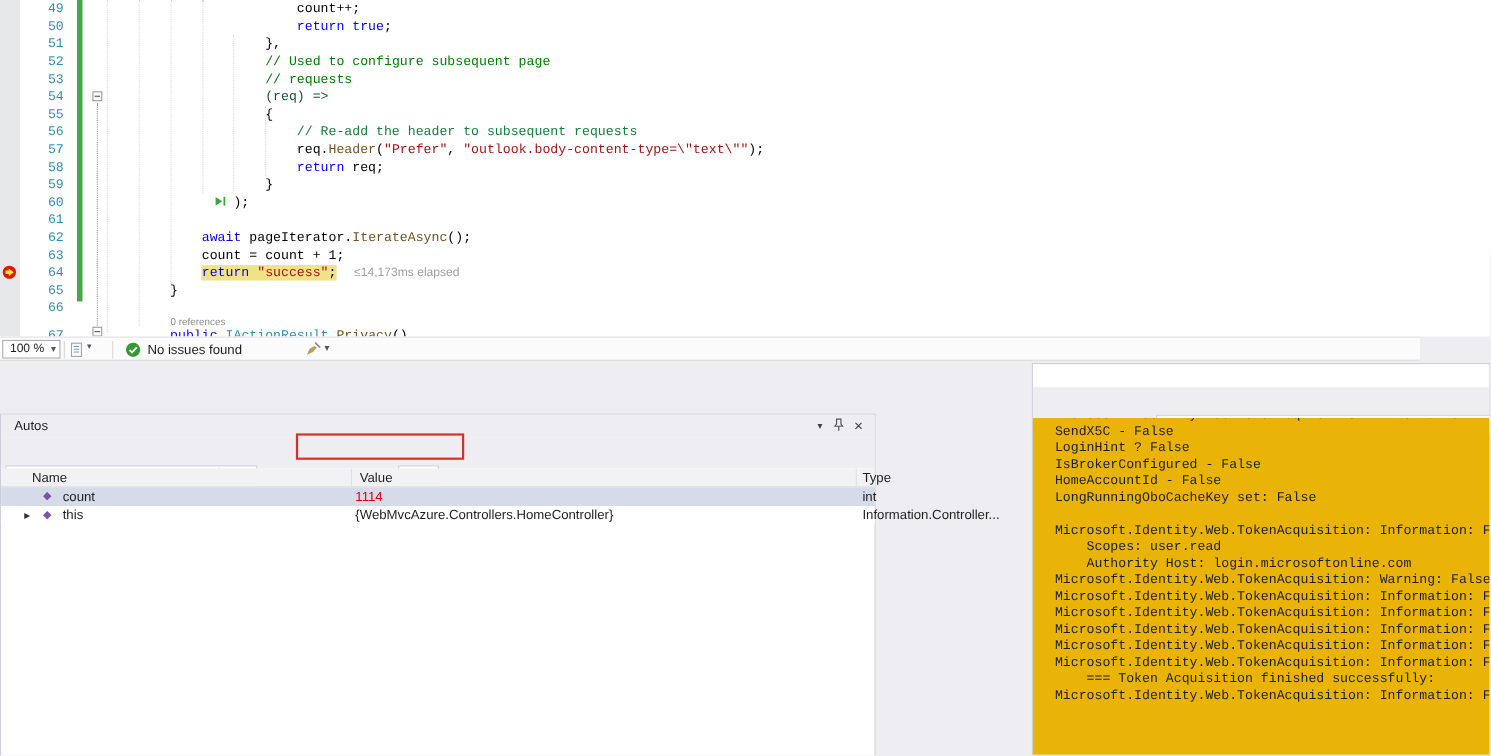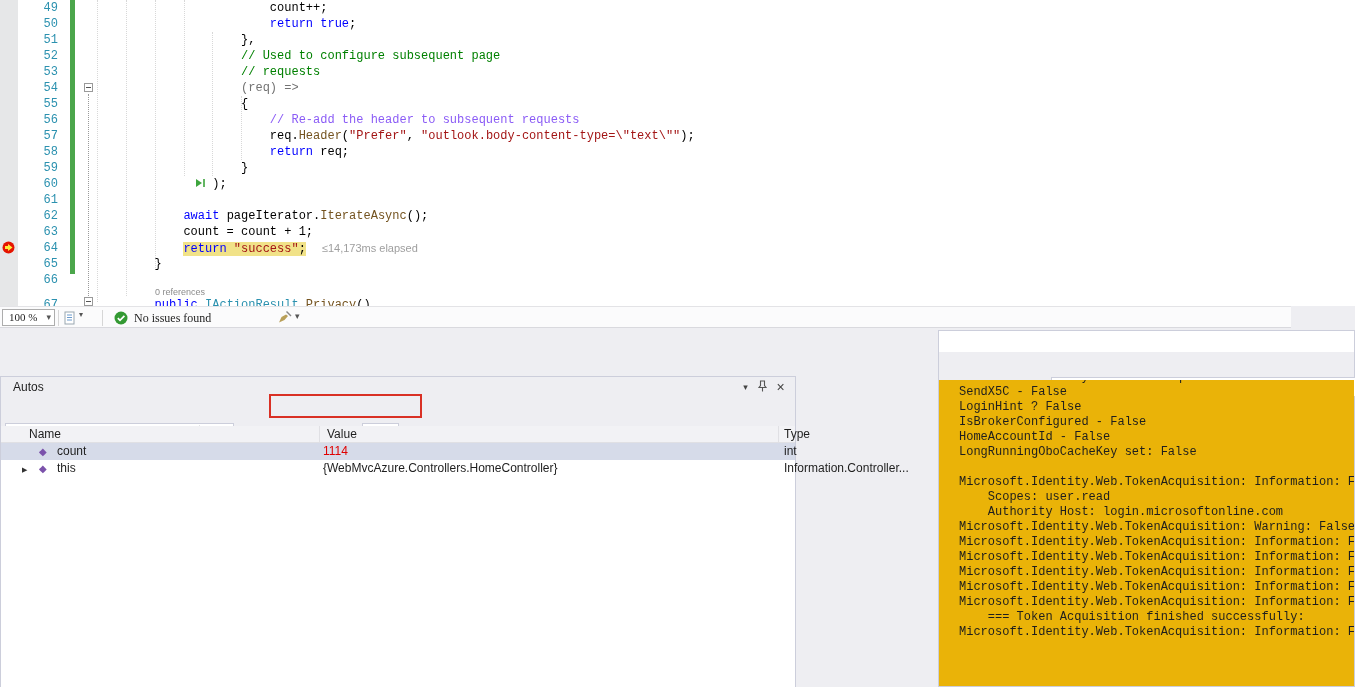--- a/index.html
+++ b/index.html
@@ -19,21 +19,21 @@
   #foldline { position:absolute; left:88px; top:94px; height:202px; width:0; border-left:1px dotted #9A9A9A; }
   .ig { position:absolute; width:0; border-left:1px dotted #D8D8D8; }
   #codecol { position:absolute; left:97px; top:0; }
   .cline { height:16px; line-height:16px; font-family:"Liberation Mono","DejaVu Sans Mono",monospace; font-size:12px; white-space:pre; color:#000; }
   .cl { height:9px; line-height:9px; font-family:"Liberation Sans",sans-serif; font-size:9px; color:#8C8C8C; padding-left:58px; white-space:pre; }
   .stmt-hl { background:#F1E288; }
   .perftip { color:#9E9E9E; font-size:11px; margin-left:16px; font-family:"Liberation Sans",sans-serif; }
   #runglyph { position:absolute; left:195px; top:178px; }
 
   
-  #edstatus { position:absolute; left:0; top:306px; width:1291px; height:22px; background:#FBFBFC; border-top:1px solid #E3E3E6; border-bottom:1px solid #D9D9DE;font-family:Liberation Serif, serif; }
+  #edstatus { position:absolute; left:0; top:306px; width:1291px; height:22px; background:#FBFBFC; border-top:1px solid #E3E3E6; border-bottom:1px solid #D9D9DE; }
   #zoombox { position:absolute; left:2px; top:2px; width:53px; height:17px; border:1px solid #ADADAD; background:#fff; font-size:11px; line-height:15px; padding-left:6px; }
   #zoombox .chev { position:absolute; right:3px; top:0; line-height:15px; font-size:9px; color:#555; }
   #docicon { position:absolute; left:64px; top:4px; }
   #docchev { position:absolute; left:79px; top:3px; font-size:8px; color:#555; }
   .vsep { position:absolute; top:3px; height:16px; width:0; border-left:1px solid #D6D6D6; }
   #healthcheck { position:absolute; left:114px; top:4px; }
   #healthtext { position:absolute; left:134px; top:0; line-height:22px; font-size:12px; }
   #broom { position:absolute; left:277px; top:3px; }
   #broomchev { position:absolute; left:295px; top:4px; font-size:9px; color:#555; }
 
@@ -125,23 +125,23 @@
     <div class="ig" style="left:155px; top:0; height:270px;"></div>
     <div class="ig" style="left:184px; top:0; height:176px;"></div>
     <div class="ig" style="left:212px; top:32px; height:144px;"></div>
     <div class="ig" style="left:241px; top:96px; height:64px;"></div>
     <div id="codecol">
         <div class="cline"><span style="color: rgb(0, 0, 0);">                        count++;</span></div>
         <div class="cline"><span style="color: rgb(0, 0, 0);">                        </span><span style="color: rgb(0, 0, 255);">return</span><span style="color: rgb(0, 0, 0);"> </span><span style="color: rgb(0, 0, 255);">true</span><span style="color: rgb(0, 0, 0);">;</span></div>
         <div class="cline"><span style="color: rgb(0, 0, 0);">                    },</span></div>
         <div class="cline"><span style="color: rgb(0, 0, 0);">                    </span><span style="color: rgb(0, 128, 0);">// Used to configure subsequent page</span></div>
         <div class="cline"><span style="color: rgb(0, 0, 0);">                    </span><span style="color: rgb(0, 128, 0);">// requests</span></div>
-        <div class="cline"><span style="color: #737373;">                    (req) =&gt;</span></div>
+        <div class="cline"><span style="color: #14532d;">                    (req) =&gt;</span></div>
         <div class="cline"><span style="color: rgb(0, 0, 0);">                    {</span></div>
-        <div class="cline"><span style="color: rgb(0, 0, 0);">                        </span><span style="color: #8b5cf6;">// Re-add the header to subsequent requests</span></div>
+        <div class="cline"><span style="color: rgb(0, 0, 0);">                        </span><span style="color: #15803d;">// Re-add the header to subsequent requests</span></div>
         <div class="cline"><span style="color: rgb(0, 0, 0);">                        req.</span><span style="color: rgb(116, 83, 31);">Header</span><span style="color: rgb(0, 0, 0);">(</span><span style="color: rgb(163, 21, 21);">"Prefer"</span><span style="color: rgb(0, 0, 0);">, </span><span style="color: rgb(163, 21, 21);">"outlook.body-content-type=\"text\""</span><span style="color: rgb(0, 0, 0);">);</span></div>
         <div class="cline"><span style="color: rgb(0, 0, 0);">                        </span><span style="color: rgb(0, 0, 255);">return</span><span style="color: rgb(0, 0, 0);"> req;</span></div>
         <div class="cline"><span style="color: rgb(0, 0, 0);">                    }</span></div>
         <div class="cline"><span style="color: rgb(0, 0, 0);">                );</span></div>
         <div class="cline"></div>
         <div class="cline"><span style="color: rgb(0, 0, 0);">            </span><span style="color: rgb(0, 0, 255);">await</span><span style="color: rgb(0, 0, 0);"> pageIterator.</span><span style="color: rgb(116, 83, 31);">IterateAsync</span><span style="color: rgb(0, 0, 0);">();</span></div>
         <div class="cline"><span style="color: rgb(0, 0, 0);">            count = count + 1;</span></div>
         <div class="cline"><span style="color: rgb(0, 0, 0);">            </span><span class="stmt-hl"><span style="color: rgb(0, 0, 255);">return</span><span style="color: rgb(0, 0, 0);"> </span><span style="color: rgb(163, 21, 21);">"success"</span><span style="color: rgb(0, 0, 0);">;</span></span><span class="perftip">≤14,173ms elapsed</span></div>
         <div class="cline"><span style="color: rgb(0, 0, 0);">        }</span></div>
         <div class="cline"></div>

